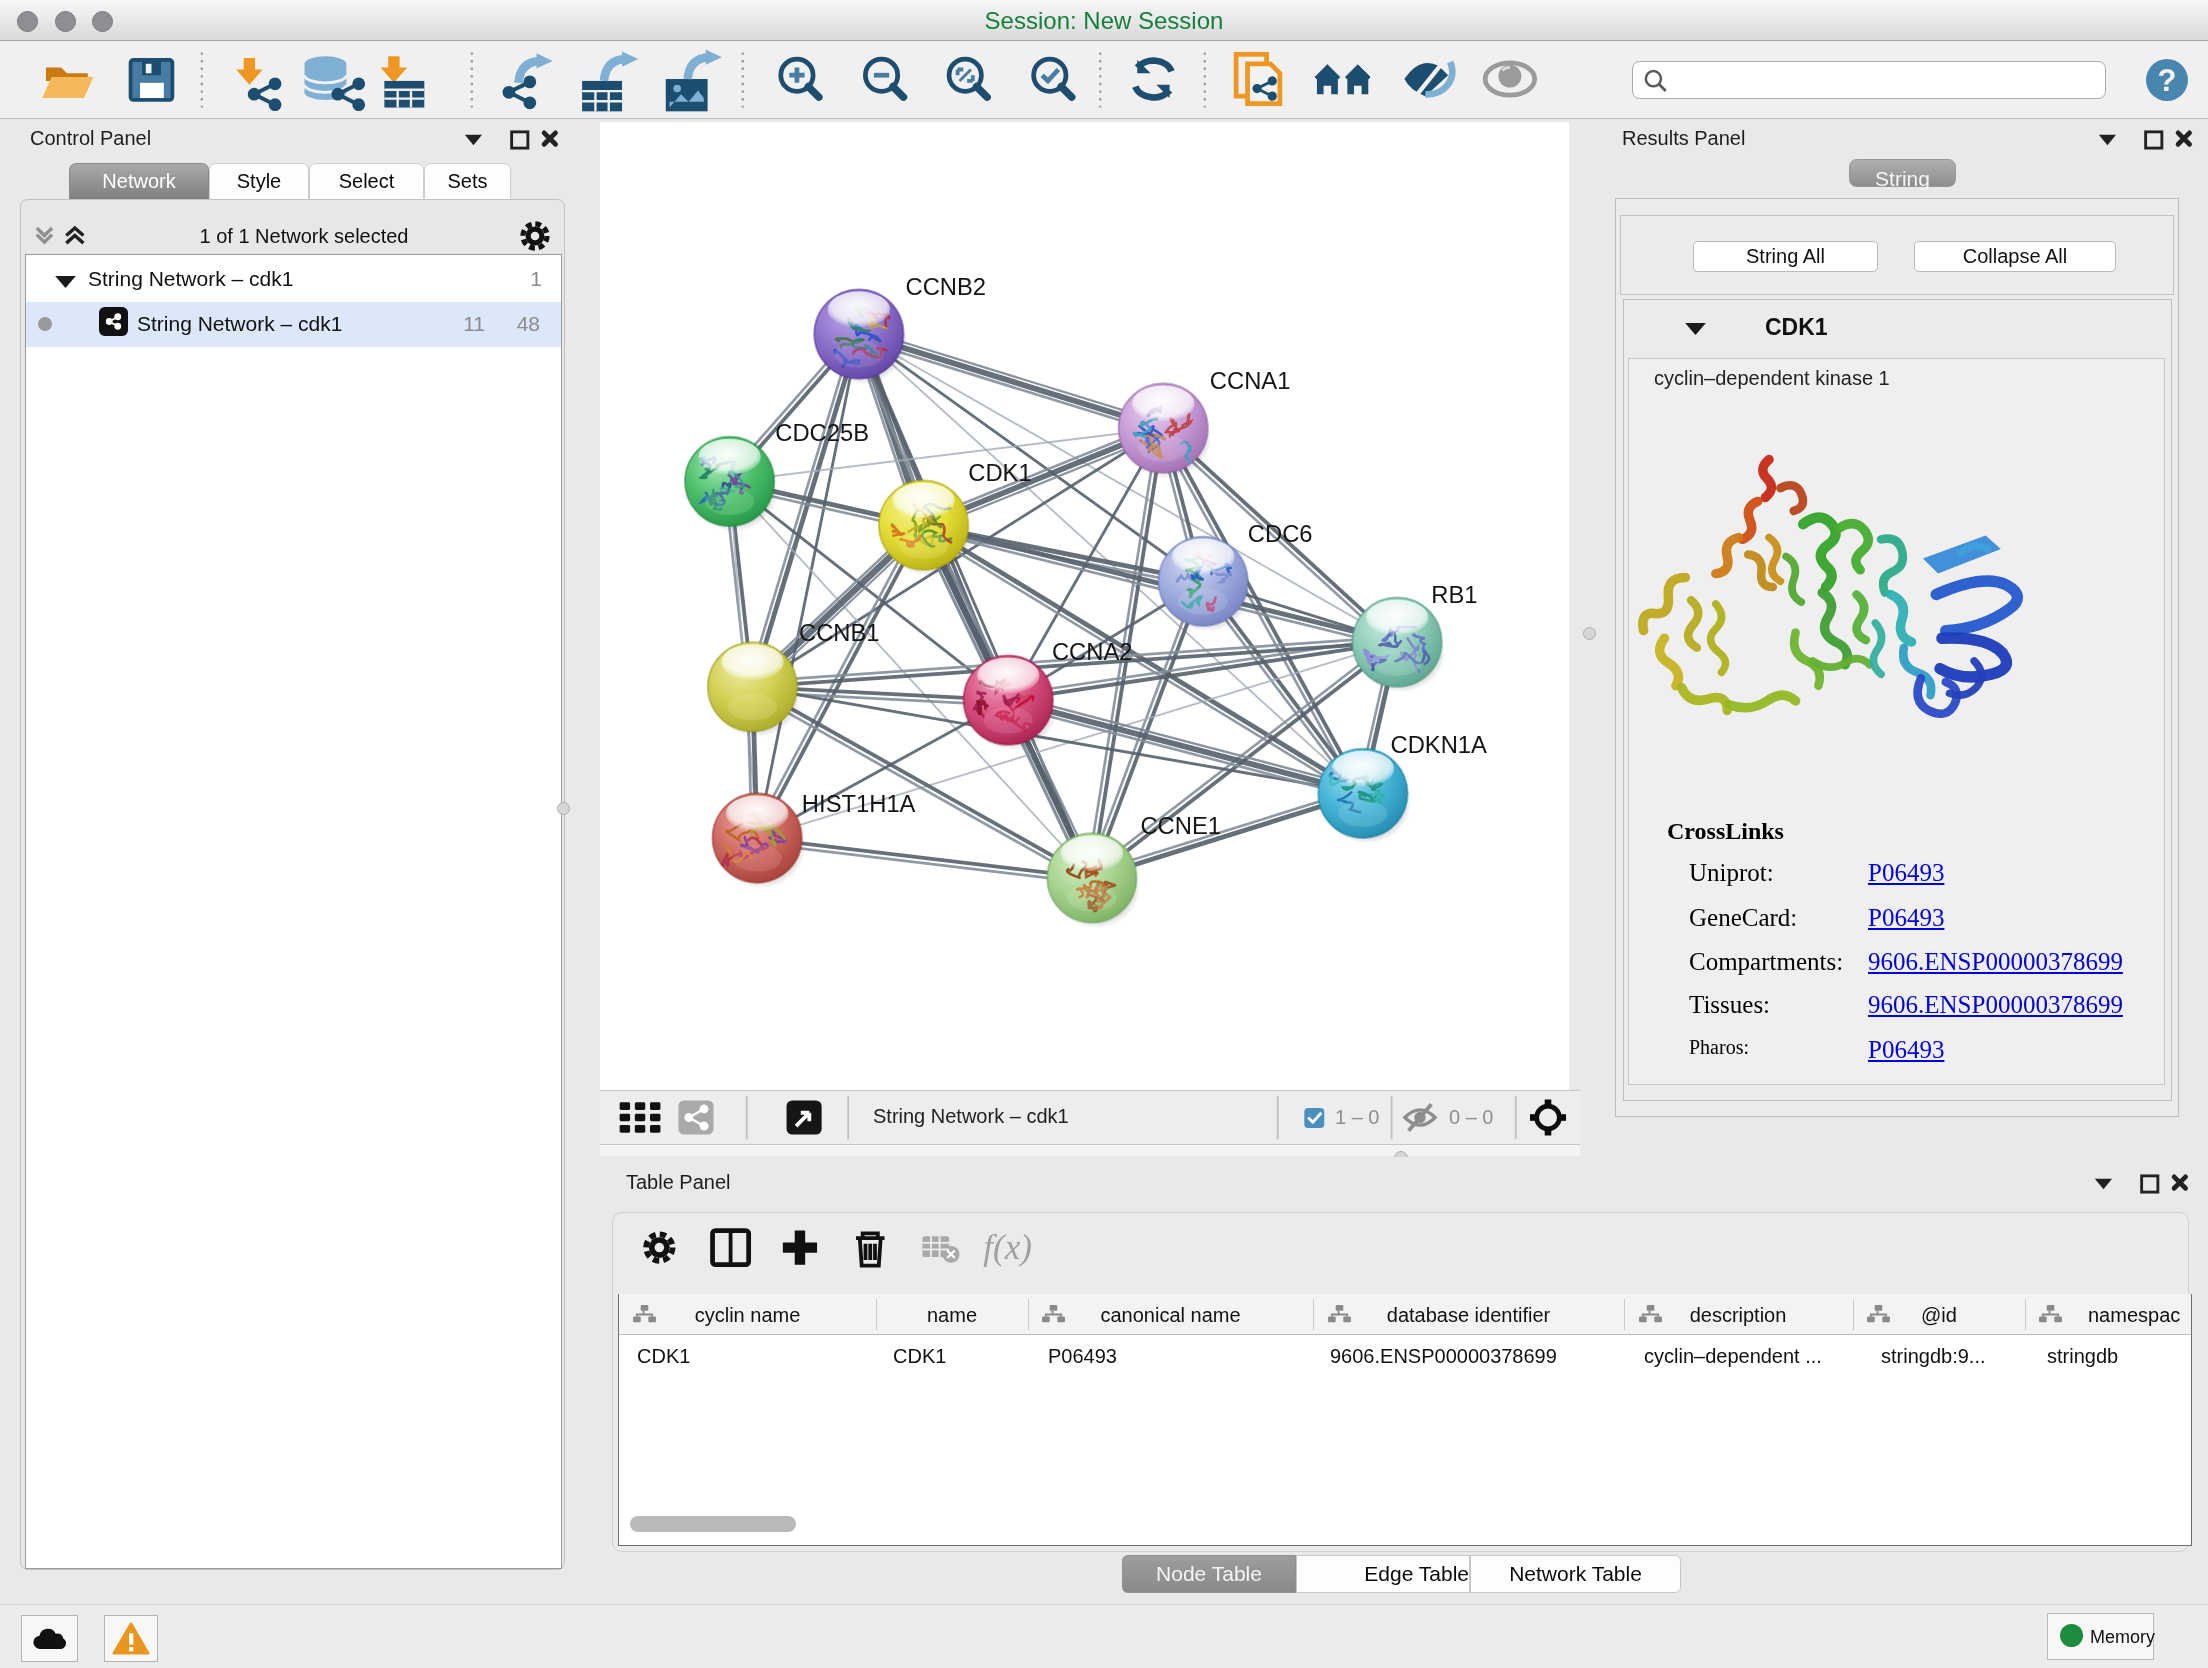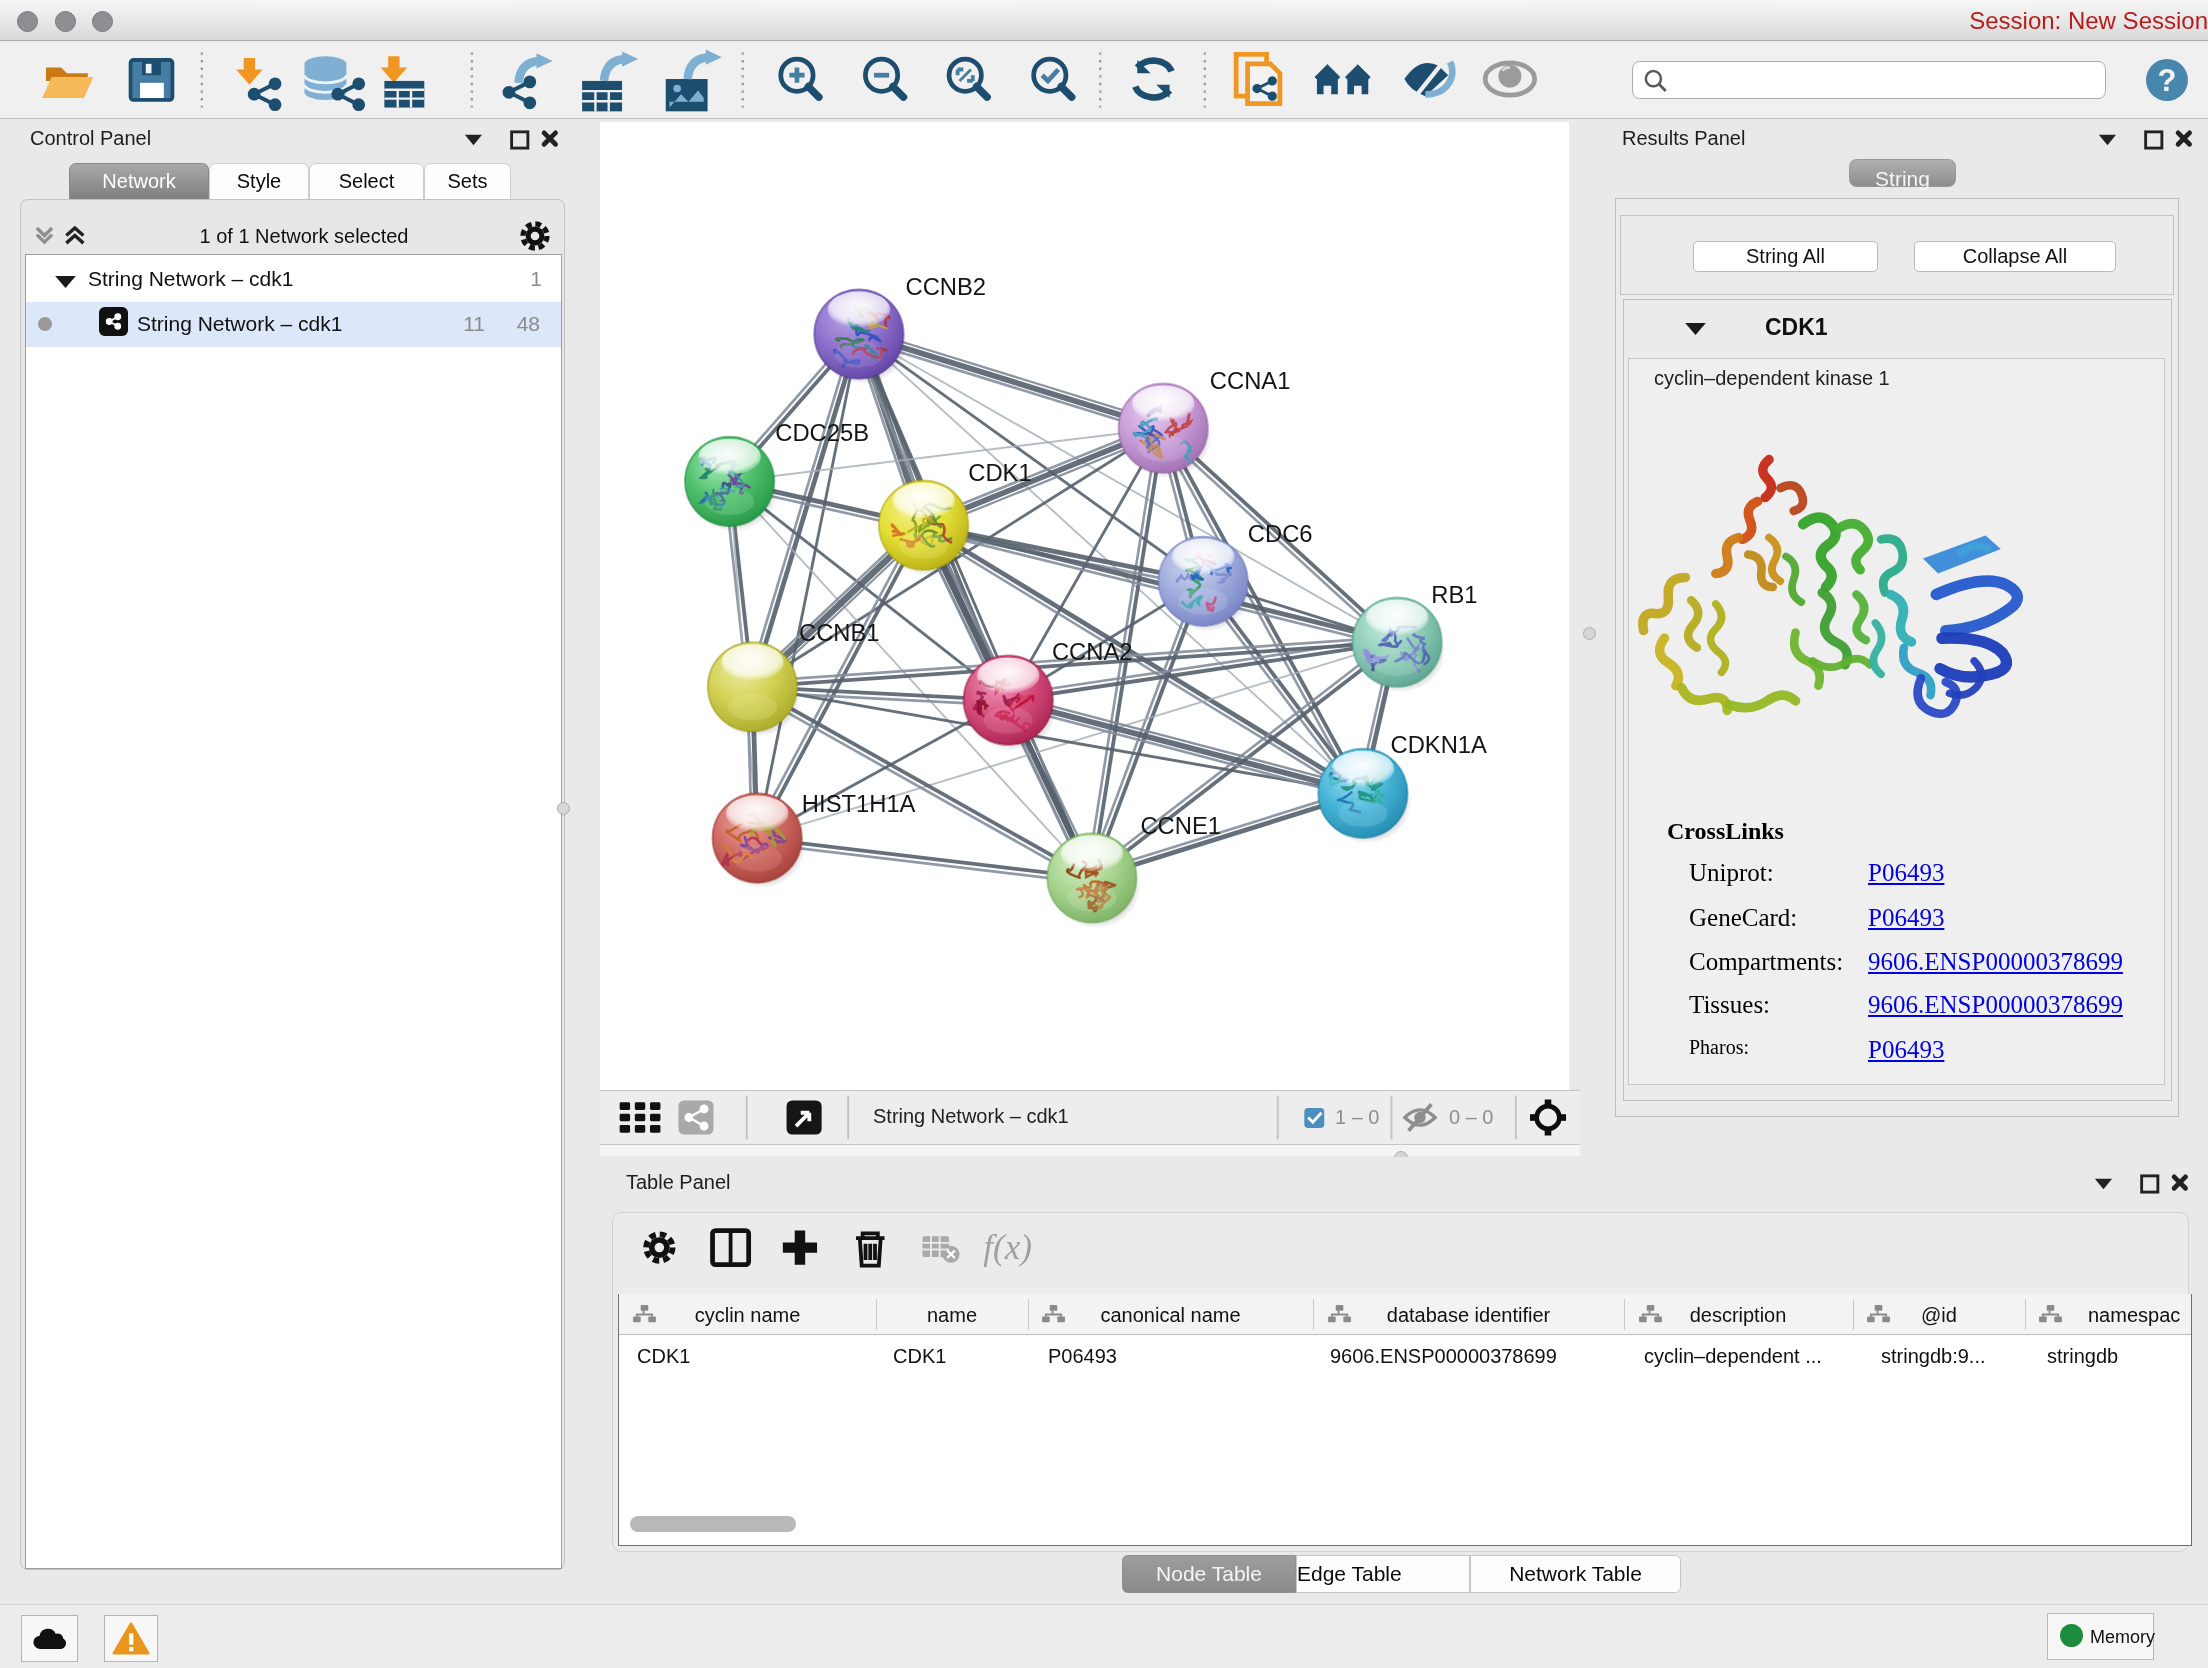--- a/index.html
+++ b/index.html
@@ -5,21 +5,21 @@
 body{font-family:"Liberation Sans",sans-serif;background:#e9e9e9;position:relative}
 .abs{position:absolute}
 .panel-title{font-size:20px;color:#1d1d1d}
 svg{display:block}
 </style></head><body>
 
 <div style="position:absolute;left:0;top:0;width:2208px;height:41px;background:linear-gradient(#f7f7f7,#d9d9d9);border-bottom:1px solid #a9a9a9;"></div>
 <div style="position:absolute;left:17px;top:10.5px;width:21px;height:21px;border-radius:50%;background:#8e8e93;border:1px solid #77777c;"></div>
 <div style="position:absolute;left:55px;top:10.5px;width:21px;height:21px;border-radius:50%;background:#8e8e93;border:1px solid #77777c;"></div>
 <div style="position:absolute;left:92px;top:10.5px;width:21px;height:21px;border-radius:50%;background:#8e8e93;border:1px solid #77777c;"></div>
-<div style="position:absolute;left:0;top:6.7px;width:2208px;height:27px;text-align:right;font-size:24px;color:#b91c1c;">Session: New Session</div>
+<div style="position:absolute;left:0;top:6.7px;width:2208px;height:27px;text-align:center;font-size:24px;color:#15803d;">Session: New Session</div>
 <div style="position:absolute;left:0;top:42px;width:2208px;height:77px;background:#f0f0f0;border-bottom:1px solid #bdbdbd;"></div>
 <svg width="2208" height="77" viewBox="0 0 2322 81" style="position:absolute;left:0;top:41px">
 <path d="M48,28 h16 l6,6 h22 v8 h-44 z" fill="#c97a12"></path>
 <path d="M44,60 l10,-22 h44 l-10,22 z" fill="#f6b95a"></path>
 <rect x="137" y="20" width="44" height="42" rx="3" fill="#477da3" stroke="#1d4e70" stroke-width="4"></rect>
 <rect x="149" y="22" width="20" height="14" fill="#1d4e70"></rect>
 <rect x="153" y="24" width="6" height="10" fill="#eef2f6"></rect>
 <rect x="147" y="44" width="25" height="16" fill="#ffffff"></rect>
 <line x1="212" y1="12" x2="212" y2="70" stroke="#9a9a9a" stroke-width="2.4" stroke-dasharray="2.5,5.5"></line>
 <path d="M256,18 h12 v12 h8 l-14,16 -14,-16 h8 z" fill="#ef9722"></path>
@@ -752,21 +752,21 @@
 <div style="position:absolute;left:2088px;top:1304px;width:93px;overflow:hidden;white-space:nowrap;font-size:20px;color:#111;">namespace</div>
 <div style="position:absolute;left:637px;top:1345px;font-size:20px;color:#111;">CDK1</div>
 <div style="position:absolute;left:893px;top:1345px;font-size:20px;color:#111;">CDK1</div>
 <div style="position:absolute;left:1048px;top:1345px;font-size:20px;color:#111;">P06493</div>
 <div style="position:absolute;left:1330px;top:1345px;font-size:20px;color:#111;">9606.ENSP00000378699</div>
 <div style="position:absolute;left:1644px;top:1345px;font-size:20px;color:#111;">cyclin–dependent ...</div>
 <div style="position:absolute;left:1881px;top:1345px;font-size:20px;color:#111;">stringdb:9...</div>
 <div style="position:absolute;left:2047px;top:1345px;font-size:20px;color:#111;">stringdb</div>
 <div style="position:absolute;left:630px;top:1516px;width:166px;height:16px;background:#b9b9b9;border-radius:8.6px;"></div>
 <div style="position:absolute;left:1122px;top:1555px;width:174px;height:38px;background:linear-gradient(#9d9d9d,#8a8a8a);border:1px solid #909090;color:#f5f5f5;font-size:21px;text-align:center;line-height:36px;border-radius:5.7px 0 0 5.7px;">Node Table</div>
-<div style="position:absolute;left:1296px;top:1555px;width:174px;height:38px;background:#fdfdfd;border:1px solid #c6c6c6;color:#0a0a0a;font-size:21px;text-align:left;line-height:36px;border-radius:0;">Edge Table</div>
+<div style="position:absolute;left:1296px;top:1555px;width:174px;height:38px;background:#fdfdfd;border:1px solid #c6c6c6;color:#0a0a0a;font-size:21px;text-align:right;line-height:36px;border-radius:0;">Edge Table</div>
 <div style="position:absolute;left:1470px;top:1555px;width:211px;height:38px;background:#fdfdfd;border:1px solid #c6c6c6;color:#0a0a0a;font-size:21px;text-align:center;line-height:36px;border-radius:0 5.7px 5.7px 0;">Network Table</div>
 <div style="position:absolute;left:0;top:1604px;width:2208px;height:65px;background:#ececec;border-top:1px solid #d2d2d2;"></div>
 <div style="position:absolute;left:21px;top:1615px;width:57px;height:47px;background:#f7f7f7;border:1px solid #b5b5b5;"></div>
 <svg class="abs" style="left:31px;top:1626px" width="38" height="25" viewBox="0 0 40 26">
 <path d="M10,24 a7,7 0 0 1 -1,-14 a9,9 0 0 1 17,-2 a6,6 0 0 1 8,5 a6,6 0 0 1 -2,11 z" fill="#111"></path>
   </svg>
 <div style="position:absolute;left:104px;top:1615px;width:54px;height:47px;background:#f7f7f7;border:1px solid #b5b5b5;"></div>
 <svg class="abs" style="left:112px;top:1622px" width="38" height="34" viewBox="0 0 40 36">
 <path d="M20,2 L38,33 L2,33 z" fill="#e8961e" stroke="#e8961e" stroke-width="3" stroke-linejoin="round"></path>
 <rect x="18" y="12" width="4.5" height="12" fill="#fff"></rect>

